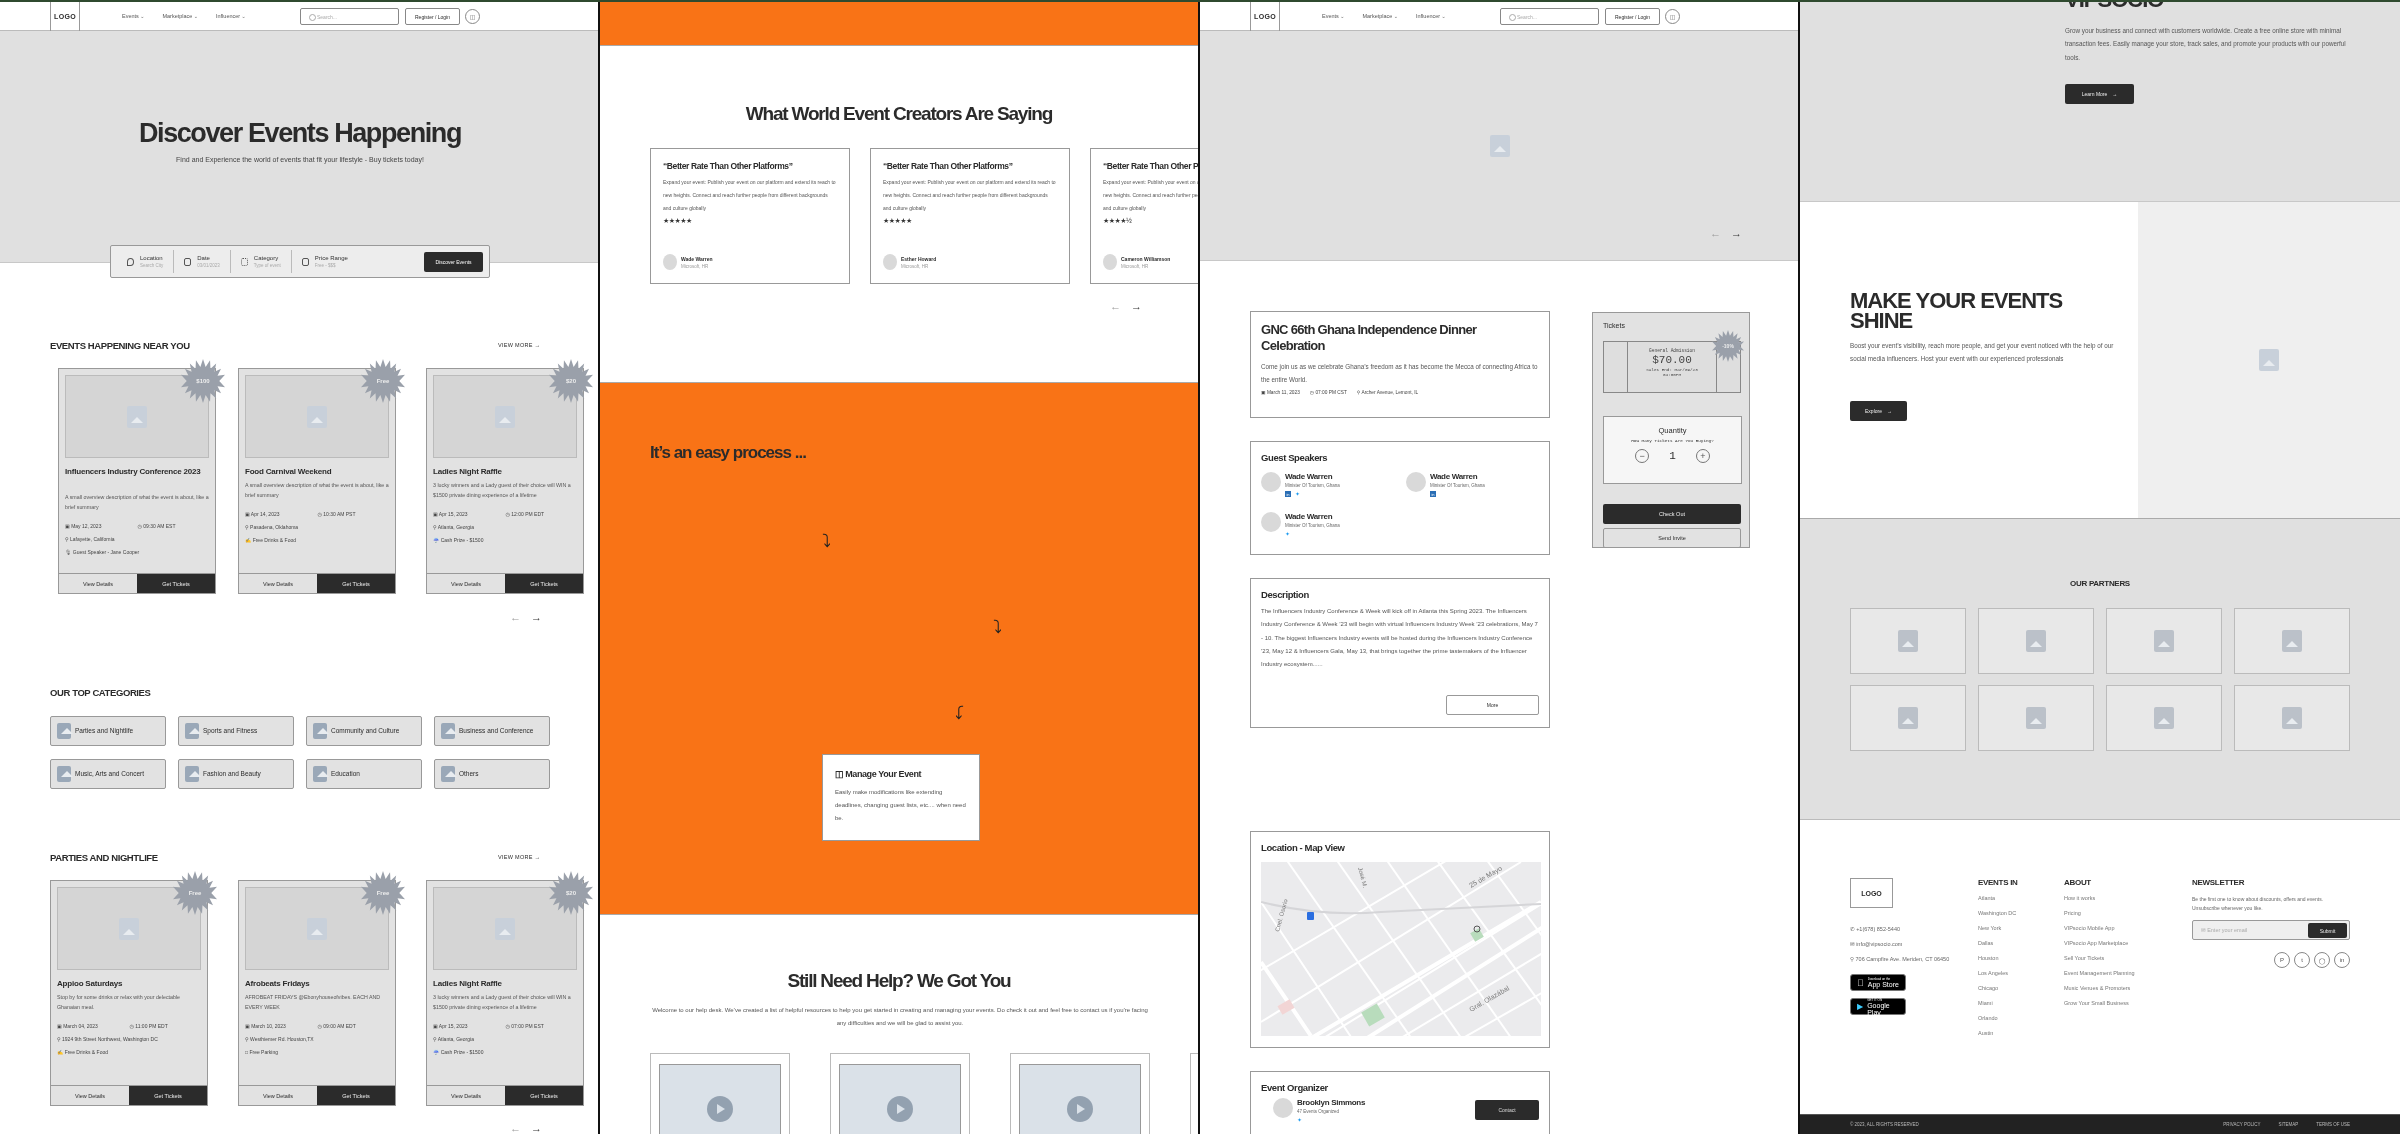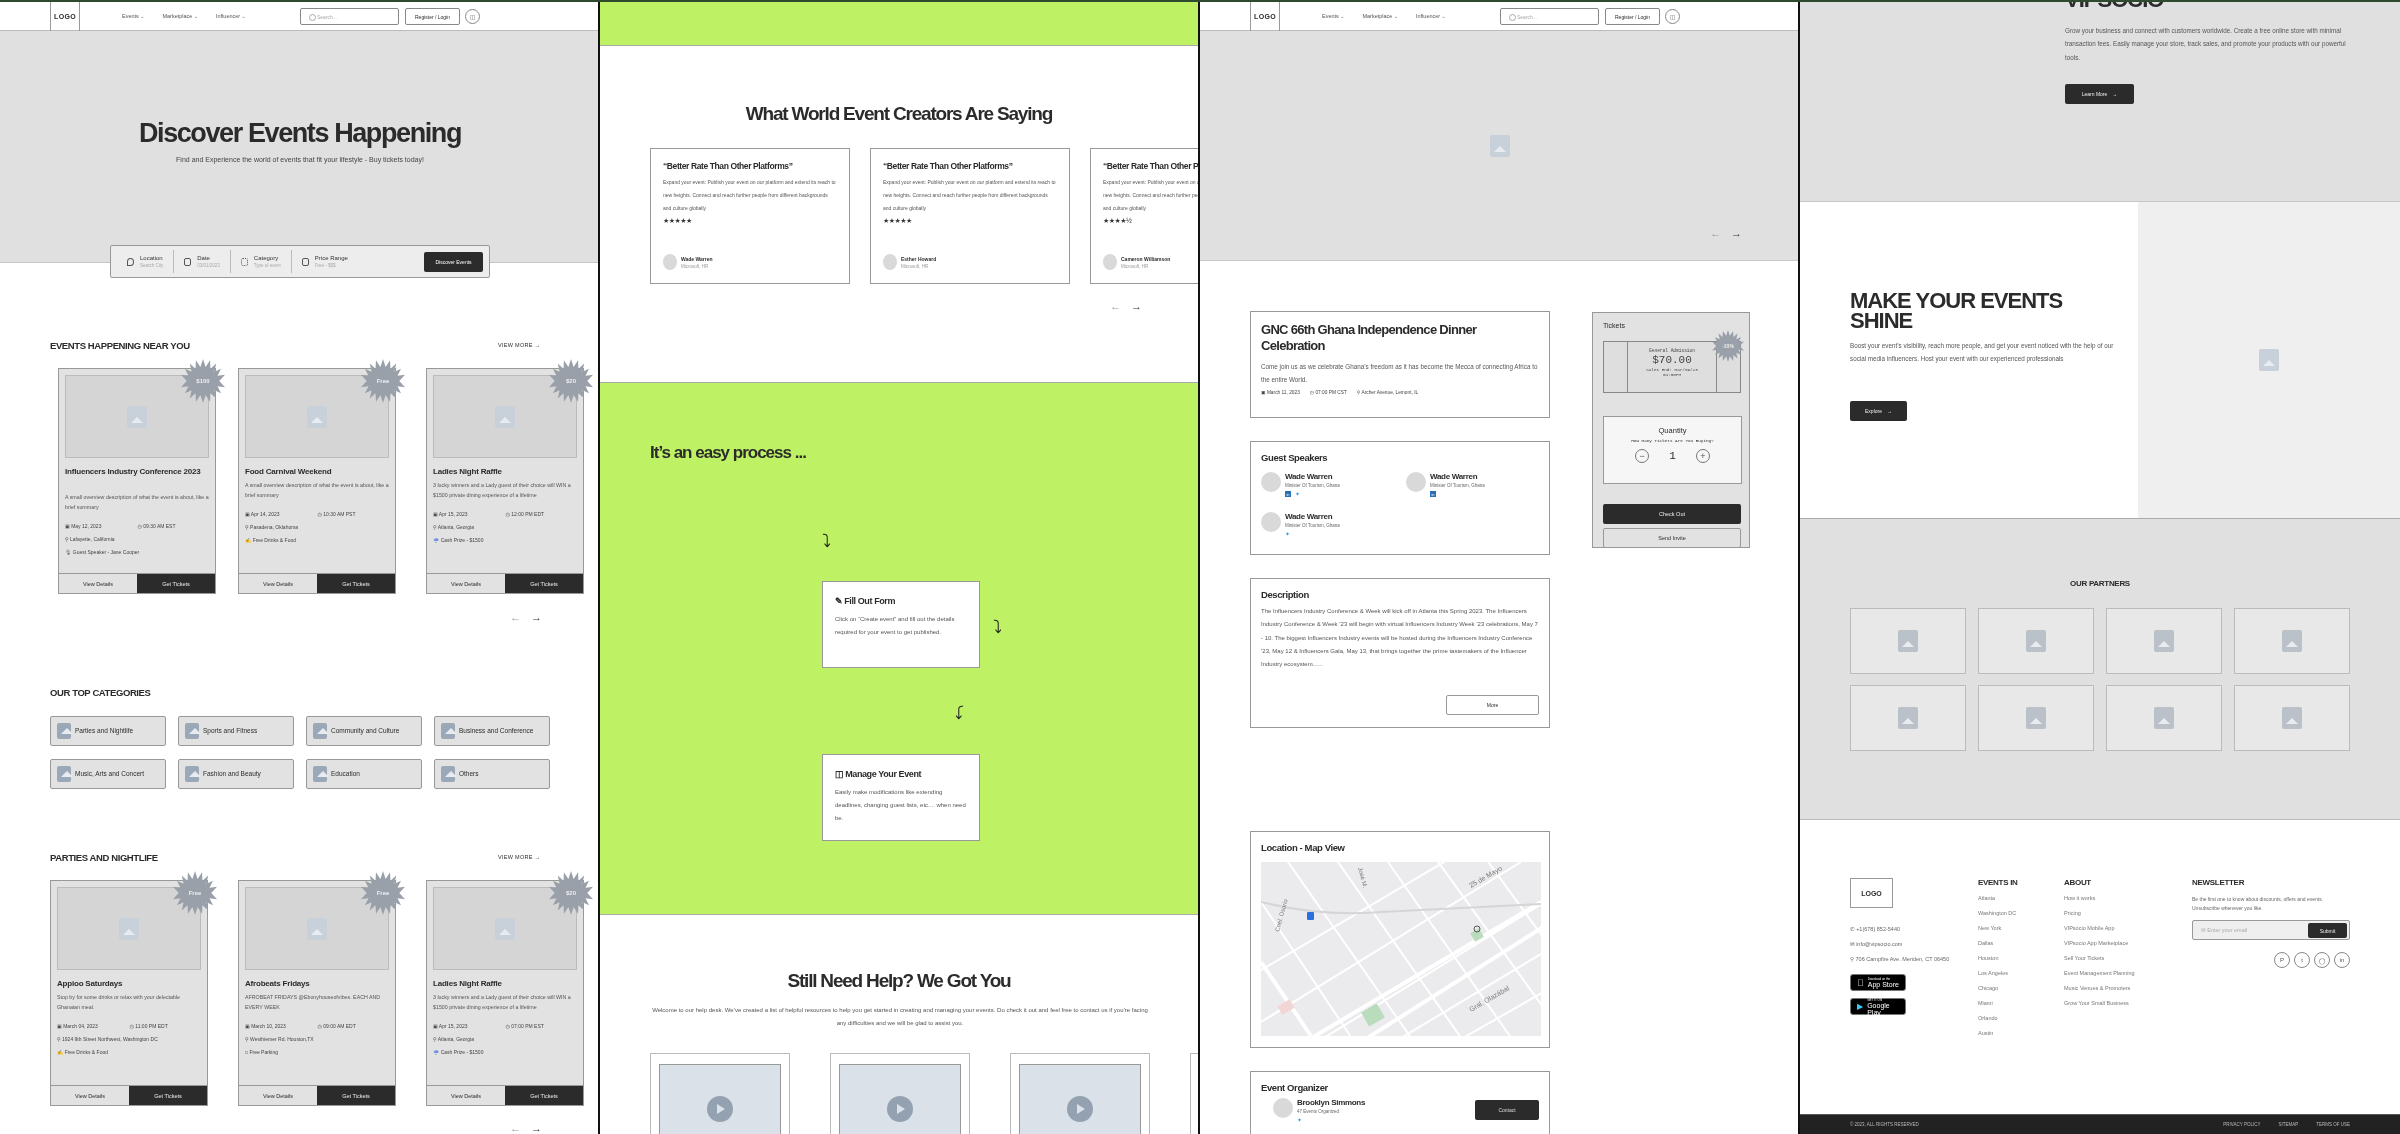--- a/index.html
+++ b/index.html
@@ -44,21 +44,21 @@
 .meta .row span{flex:1}
 .card .btns{position:absolute;left:0;bottom:0;width:156px;height:20px;display:flex;border-top:1px solid #999}
 .card .btns div{flex:1;display:flex;align-items:center;justify-content:center;font-size:5.5px}
 .card .btns .vd{background:#e2e2e2}
 .card .btns .gt{background:#2b2b2b;color:#eee}
 .arrows{position:absolute;font-size:11px;color:#333;display:flex;gap:10px}
 .arrows .prev{color:#999}
 .cat{position:absolute;width:116px;height:30px;background:#e2e2e2;border:1px solid #999;border-radius:2px;display:flex;align-items:center;gap:4px;padding:0 6px;font-size:6.5px;line-height:10px}
 .cat .imgph{width:14px;height:16px;flex-shrink:0;background:#9aa8b8}
 
-.gband{position:absolute;left:0;width:600px;background:#bef264}
+.gband{position:absolute;left:0;width:600px;background:#f97316}
 .testi{position:absolute;width:200px;height:136px;border:1px solid #999;background:#fff;padding:12px 12px}
 .testi .q{font-size:8.5px;font-weight:bold;letter-spacing:-.4px;white-space:nowrap}
 .testi .t{font-size:5px;color:#555;line-height:13px;margin-top:5px}
 .testi .stars{font-size:7px;letter-spacing:-.5px;margin-top:2px;color:#333}
 .testi .au{position:absolute;left:12px;bottom:13px;display:flex;align-items:center;gap:4px}
 .av{width:14px;height:16px;border-radius:50%;background:#d9d9d9}
 .au .n{font-size:5px;font-weight:bold}
 .au .r{font-size:4.5px;color:#999;margin-top:2px}
 .step{position:absolute;width:158px;height:87px;background:#fff;border:1px solid #999;padding:14px 12px}
 .step .h{font-size:9px;font-weight:bold;letter-spacing:-.4px}
@@ -396,24 +396,20 @@
       </div>
   </div>
   <div class="arrows" style="left:510px;top:300px">
     <span class="prev">←</span>
     <span>→</span>
   </div>
 
   <div class="gband" style="top:382px;height:533px;border-top:1px solid #aaa;border-bottom:1px solid #aaa">
     <div style="position:absolute;left:50px;top:60px;font-size:17px;font-weight:900;letter-spacing:-1px">It’s an easy process ...</div>
     <div class="curl" style="left:222px;top:148px">⤵</div>
-    <div class="step" style="left:222px;top:198px">
-      <div class="h"><span>✎</span> <span>Fill Out Form</span></div>
-      <div class="d">Click on “Create event” and fill out the details required for your event to get published.</div>
-    </div>
     <div class="curl" style="left:393px;top:234px">⤵</div>
     <div class="curl" style="left:355px;top:320px;transform:scaleX(-1)">⤵</div>
     <div class="step" style="left:222px;top:371px">
       <div class="h"><span>◫</span> <span>Manage Your Event</span></div>
       <div class="d">Easily make modifications like extending deadlines, changing guest lists, etc.... when need be.</div>
     </div>
   </div>
 
   <div style="position:absolute;left:0;right:0;top:970px;text-align:center;font-size:19px;font-weight:900;letter-spacing:-1.2px">Still Need Help? We Got You</div>
   <div style="position:absolute;left:50px;width:500px;top:1004px;text-align:center;font-size:6px;line-height:13px;color:#555">Welcome to our help desk. We’ve created a list of helpful resources to help you get started in creating and managing your events. Do check it out and feel free to contact us if you’re facing any difficulties and we will be glad to assist you.</div>

